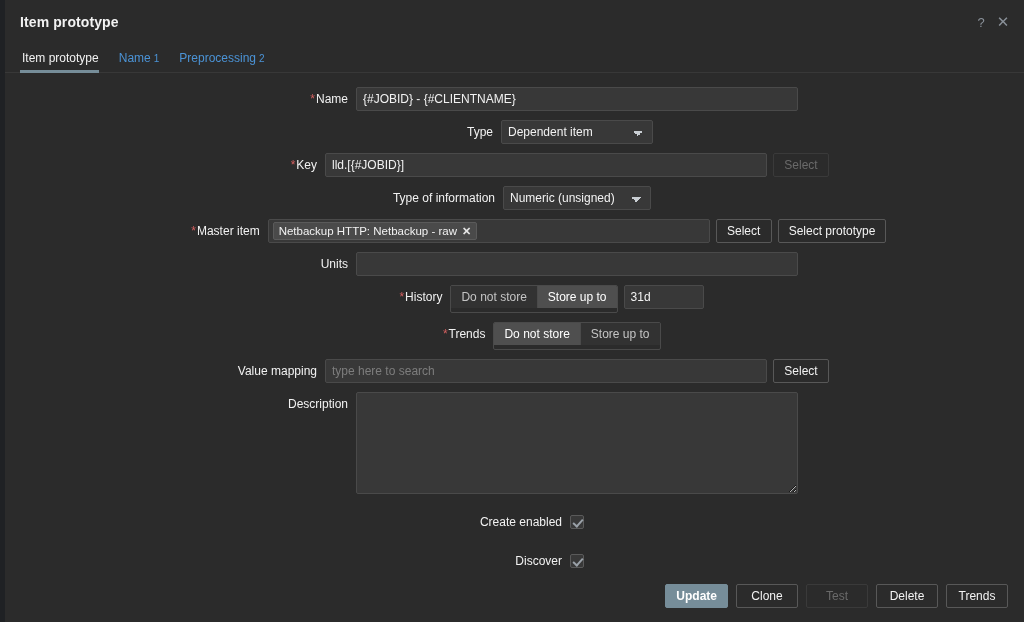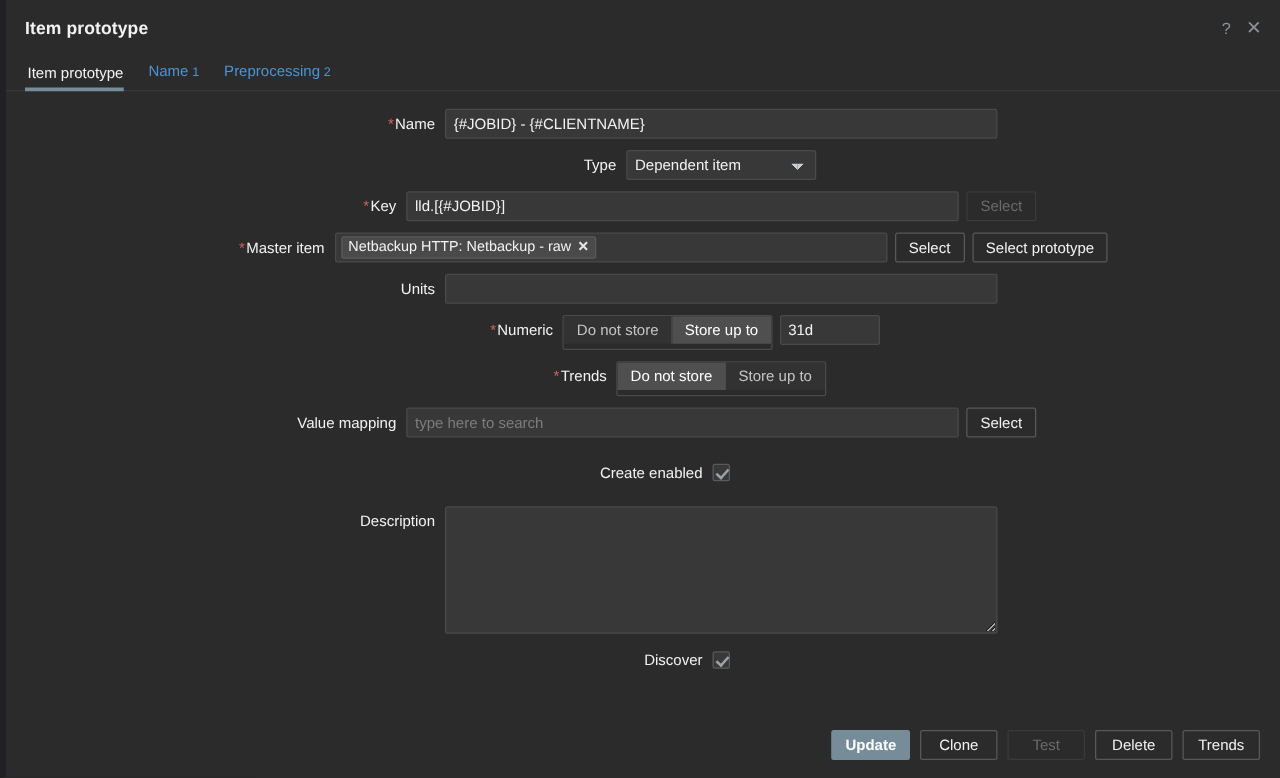--- a/index.html
+++ b/index.html
@@ -354,20 +354,28 @@
     </div>
 
     <div class="row">
       <div class="row-label"><span class="req">*</span><span>Key</span></div>
       <div class="row-field">
         <input class="txt w-wide" type="text" value="lld.[{#JOBID}]" style="">
         <button class="btn" disabled="">Select</button>
       </div>
     </div>
 
+    <div class="row">
+      <div class="row-label"><span>Type of information</span></div>
+      <div class="row-field">
+        <select class="sel sel-info">
+          <option>Numeric (unsigned)</option>
+        </select>
+      </div>
+    </div>
 
     <div class="row">
       <div class="row-label"><span class="req">*</span><span>Master item</span></div>
       <div class="row-field">
         <div class="msbox">
           <span class="chip">
             <span>Netbackup HTTP: Netbackup - raw</span>
             <span class="chip-x">✕</span>
           </span>
         </div>
@@ -377,21 +385,21 @@
     </div>
 
     <div class="row">
       <div class="row-label"><span>Units</span></div>
       <div class="row-field">
         <input class="txt w-wide" type="text" value="" style="">
       </div>
     </div>
 
     <div class="row">
-      <div class="row-label"><span class="req">*</span><span>Numeric</span></div>
+      <div class="row-label"><span class="req">*</span><span>History</span></div>
       <div class="row-field">
         <div class="seg">
           <button class="seg-btn">Do not store</button>
           <button class="seg-btn on">Store up to</button>
         </div>
         <input class="txt w-small" type="text" value="31d" style="">
       </div>
     </div>
 
     <div class="row">
@@ -405,31 +413,31 @@
     </div>
 
     <div class="row">
       <div class="row-label"><span>Value mapping</span></div>
       <div class="row-field">
         <input class="txt w-wide" type="text" placeholder="type here to search" style="">
         <button class="btn">Select</button>
       </div>
     </div>
 
+    <div class="row">
+      <div class="row-label"><span>Description</span></div>
+      <div class="row-field">
+        <textarea class="area" style=""></textarea>
+      </div>
+    </div>
+
     <div class="row row-cb gap-top">
       <div class="row-label"><span>Create enabled</span></div>
       <div class="row-field">
         <span class="cb checked"></span>
-      </div>
-    </div>
-
-    <div class="row">
-      <div class="row-label"><span>Description</span></div>
-      <div class="row-field">
-        <textarea class="area" style=""></textarea>
       </div>
     </div>
 
     <div class="row row-cb">
       <div class="row-label"><span>Discover</span></div>
       <div class="row-field">
         <span class="cb checked"></span>
       </div>
     </div>
 

